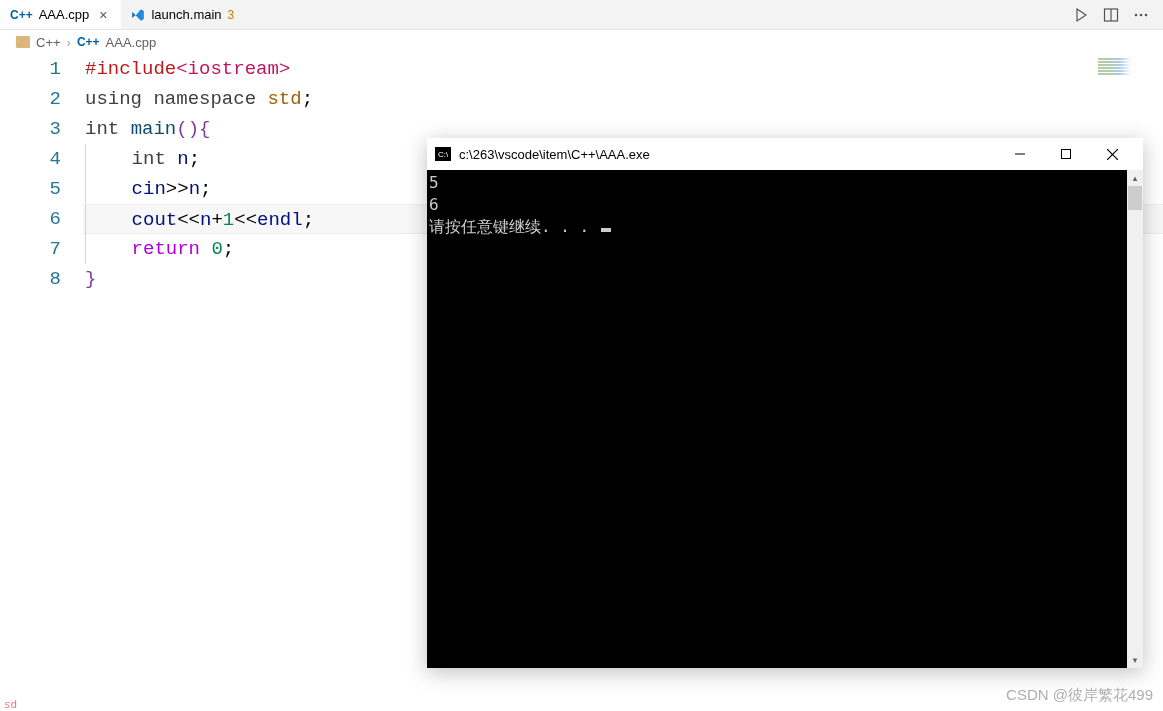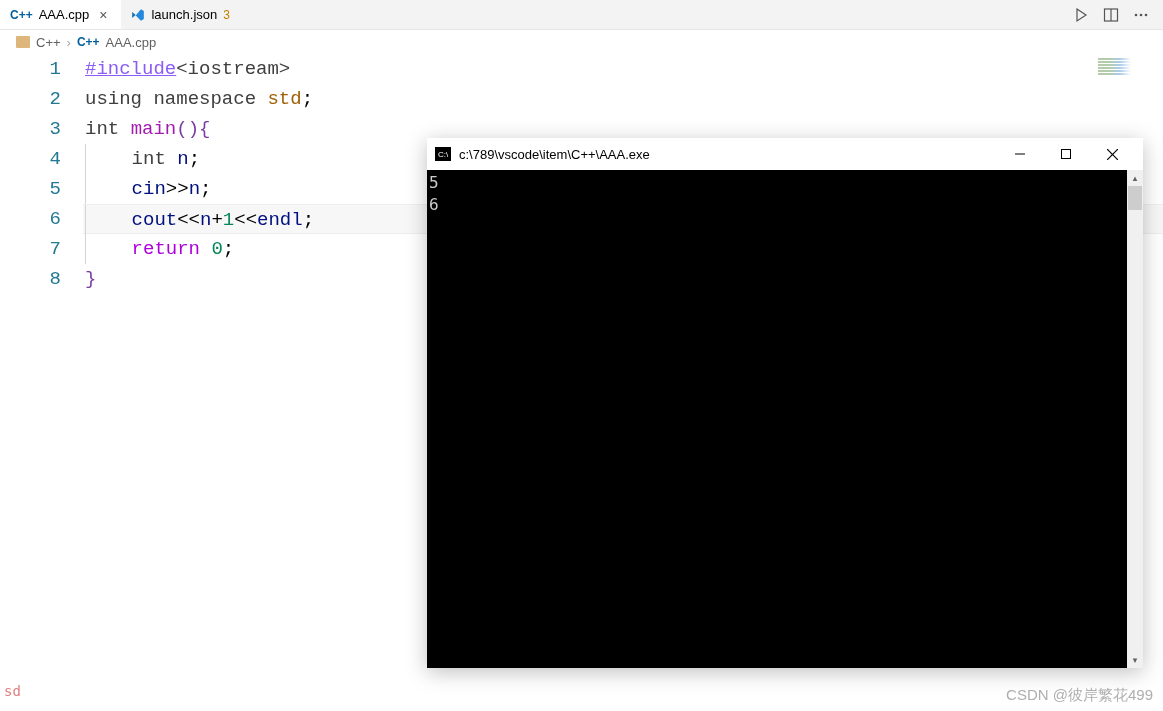--- a/index.html
+++ b/index.html
@@ -113,25 +113,25 @@
       margin-left: -2px;
       padding-left: 2px;
     }
     .indent-guide {
       border-left: 1px solid #d3d3d3;
       display: inline-block;
       width: 0;
       height: 30px;
       vertical-align: top;
     }
-    .tk-preproc { color: #8b5cf6; text-decoration: underline; }
+    .tk-preproc { color: #b91c1c; }
     .tk-keyword { color: #404040; }
-    .tk-string { color: #404040; }
+    .tk-string { color: #be185d; }
     .tk-control { color: #af00db; font-family: Liberation Mono, monospace; }
-    .tk-func { color: #a21caf; }
+    .tk-func { color: #0c4a6e; }
     .tk-brace { color: #7b3ba0; }
     .tk-num { color: #098658; }
     .tk-var { color: #001080; }
     .tk-plain { color: #000000; }
     .tk-namespace { color: #a16207; }
     .minimap {
       position: absolute;
       top: 58px;
       right: 10px;
       width: 55px;
@@ -236,44 +236,44 @@
     .watermark {
       position: absolute;
       bottom: 6px;
       right: 10px;
       font-size: 15px;
       color: rgba(120,120,120,0.6);
       font-family: sans-serif;
     }
     .bottom-left {
       position: absolute;
-      bottom: 12px;
+      bottom: 0;
       left: 4px;
-      font-size: 14px;
+      font-size: 11px;
       color: #e08080;
       font-family: monospace;
     }
   </style>
 </head>
 <body>
 
 <div class="tab-bar">
   <div class="tab active">
     <span class="tab-icon-cpp">C++</span>
     <span>AAA.cpp</span>
     <span class="tab-close">×</span>
   </div>
   <div class="tab">
     <span class="tab-icon-vs">
       <svg width="14" height="14" viewBox="0 0 24 24">
           <path fill="#2489db" d="M17 2l5 3v14l-5 3-9-9 9-11z"></path>
           <path fill="#1070b3" d="M8 12l-6 5V7z"></path>
         </svg>
     </span>
-    <span>launch.json</span>
+    <span>launch.main</span>
     <span class="tab-badge">3</span>
   </div>
   <div class="tab-actions">
     <span class="tab-action-icon">
       <svg width="16" height="16" viewBox="0 0 16 16">
           <path fill="none" stroke="#555" stroke-width="1.2" d="M4 2l9 6-9 6z"></path>
         </svg>
     </span>
     <span class="tab-action-icon">
       <svg width="16" height="16" viewBox="0 0 16 16">
@@ -318,42 +318,42 @@
     <div class="minimap-line"></div>
     <div class="minimap-line"></div>
   <div class="minimap-line"></div>
     <div class="minimap-line"></div>
     <div class="minimap-line"></div>
 </div>
 
 <div class="console-window">
   <div class="console-titlebar">
     <span class="console-icon">C:\</span>
-    <span>c:\789\vscode\item\C++\AAA.exe</span>
+    <span>c:\263\vscode\item\C++\AAA.exe</span>
     <div class="console-controls">
       <div class="console-btn">
         <svg width="10" height="10" viewBox="0 0 10 10">
             <line x1="0" y1="5" x2="10" y2="5" stroke="#000" stroke-width="1"></line>
           </svg>
       </div>
       <div class="console-btn">
         <svg width="10" height="10" viewBox="0 0 10 10">
             <rect x="0.5" y="0.5" width="9" height="9" fill="none" stroke="#000" stroke-width="1"></rect>
           </svg>
       </div>
       <div class="console-btn">
         <svg width="11" height="11" viewBox="0 0 10 10">
             <line x1="0" y1="0" x2="10" y2="10" stroke="#000" stroke-width="1.1"></line>
             <line x1="10" y1="0" x2="0" y2="10" stroke="#000" stroke-width="1.1"></line>
           </svg>
       </div>
     </div>
   </div>
   <div class="console-body-wrap">
-    <div class="console-body" id="console-body"><div>5</div><div>6</div></div>
+    <div class="console-body" id="console-body"><div>5</div><div>6</div><div>请按任意键继续. . . <span class="console-cursor"></span></div></div>
     <div class="console-scrollbar">
       <div class="console-scroll-arrow" style="top:0">▴</div>
       <div class="console-scroll-thumb"></div>
       <div class="console-scroll-arrow" style="bottom:0">▾</div>
     </div>
   </div>
 </div>
 
 <div class="watermark">CSDN @彼岸繁花499</div>
 <div class="bottom-left">sd</div>

